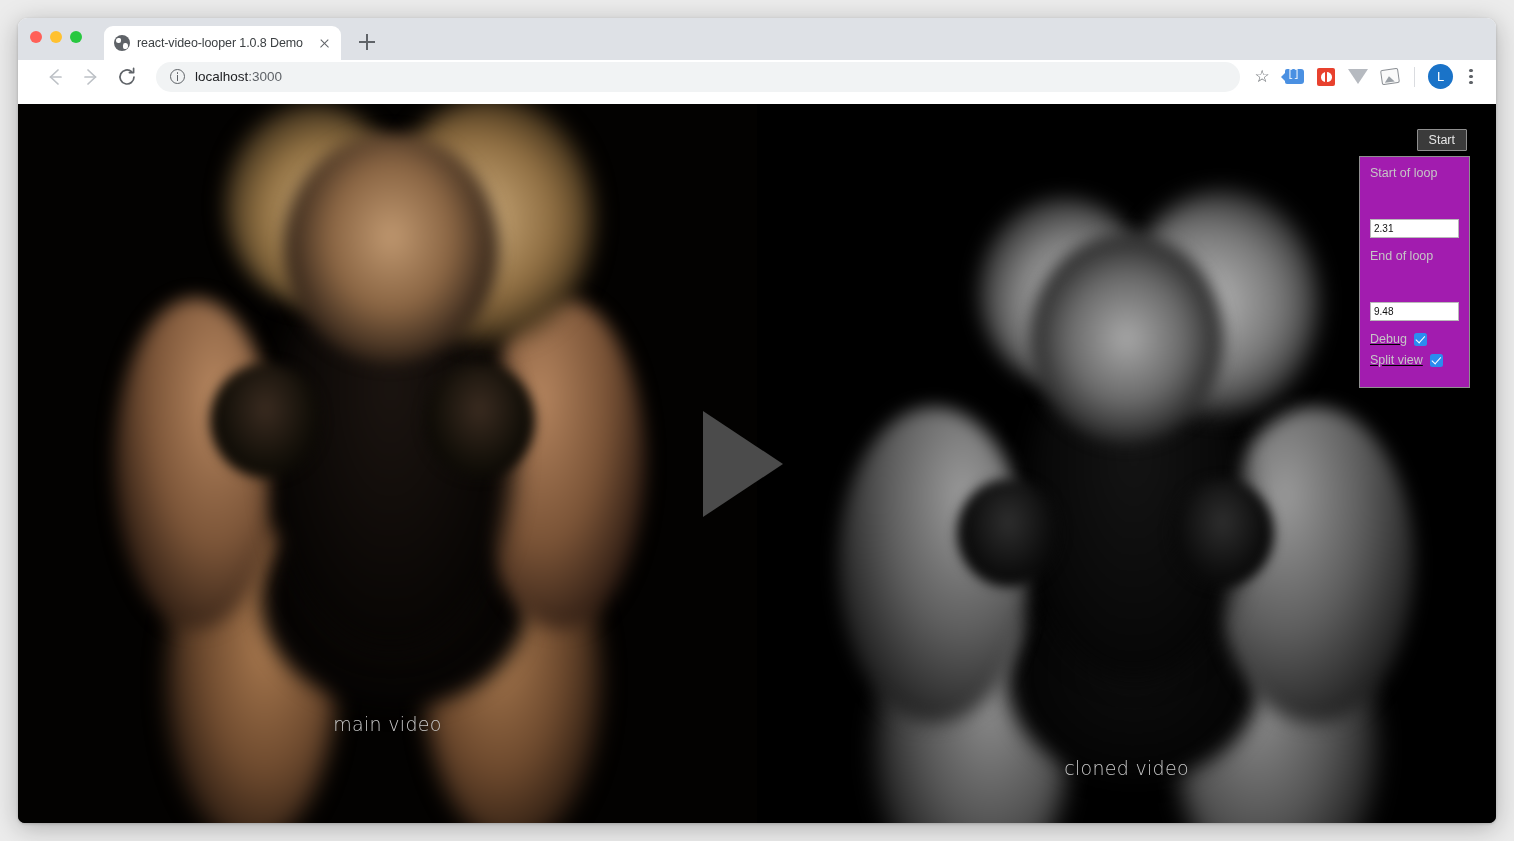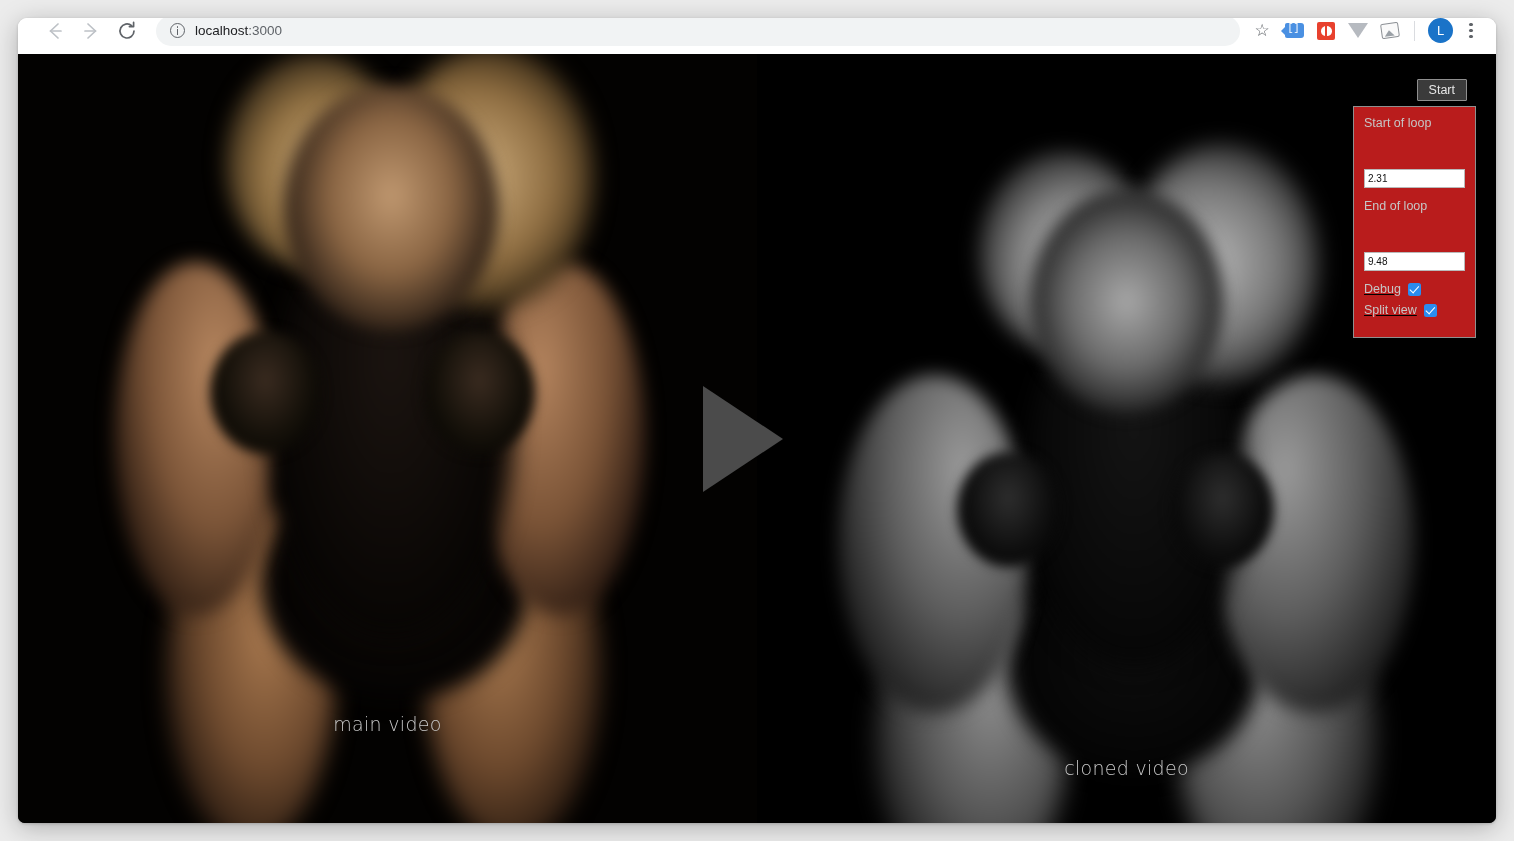--- a/index.html
+++ b/index.html
@@ -124,21 +124,21 @@
   #new-tab::before, #new-tab::after {
     content: "";
     position: absolute;
     background: #5f6368;
   }
   #new-tab::before { left: 3px; top: 10.3px; width: 16px; height: 1.6px; }
   #new-tab::after  { left: 10.2px; top: 3px; width: 1.6px; height: 16px; }
 
   
   #toolbar {
-    height: 36px;
+    height: 44px;
     background: #ffffff;
     display: flex;
     align-items: center;
     padding: 0 12px 10px 22px;
     gap: 0;
     flex: 0 0 auto;
     border-bottom: 1px solid #0000;
   }
 
   .nav-btn {
@@ -524,24 +524,24 @@
     font-size: 12.5px;
     padding: 3px 11px;
     cursor: pointer;
     z-index: 10;
     font-family: "Liberation Sans", sans-serif;
     border-radius: 1px;
   }
 
   #control-panel {
     position: absolute;
-    right: 20px;
+    right: 26px;
     top: 52px;
-    width: 123px;
-    background: #b91c1c;
+    width: 111px;
+    background: #a21caf;
     border: 1px solid #8f8f8f;
     padding: 9px 10px 13px 10px;
     z-index: 10;
   }
   .cp-label {
     font-size: 12.5px;
     color: #c6c6c6;
     margin-bottom: 4px;
     font-family: "Liberation Sans", sans-serif;
   }
@@ -583,20 +583,36 @@
     border: solid #ffffff;
     border-width: 0 1.8px 1.8px 0;
     transform: rotate(42deg);
   }
 </style>
 </head>
 <body>
 
 <div id="browser-window">
 
+  <div id="tab-strip">
+
+    <div id="traffic-lights">
+      <span class="light red"></span>
+      <span class="light yellow"></span>
+      <span class="light green"></span>
+    </div>
+
+    <div id="tab-active">
+      <span class="favicon-globe"></span>
+      <span id="tab-title">react-video-looper 1.0.8 Demo</span>
+      <span id="tab-close"></span>
+    </div>
+
+    <div id="new-tab"></div>
+  </div>
 
   <div id="toolbar">
 
     <div class="nav-btn">
       <svg width="22" height="22" viewBox="0 0 22 22">
         <path d="M14 4 L6.5 11 L14 18" fill="none" stroke="#bdc1c6" stroke-width="1.7" stroke-linecap="round" stroke-linejoin="round"></path>
         <path d="M6.5 11 H17" stroke="#bdc1c6" stroke-width="1.7" stroke-linecap="round"></path>
       </svg>
     </div>
 

